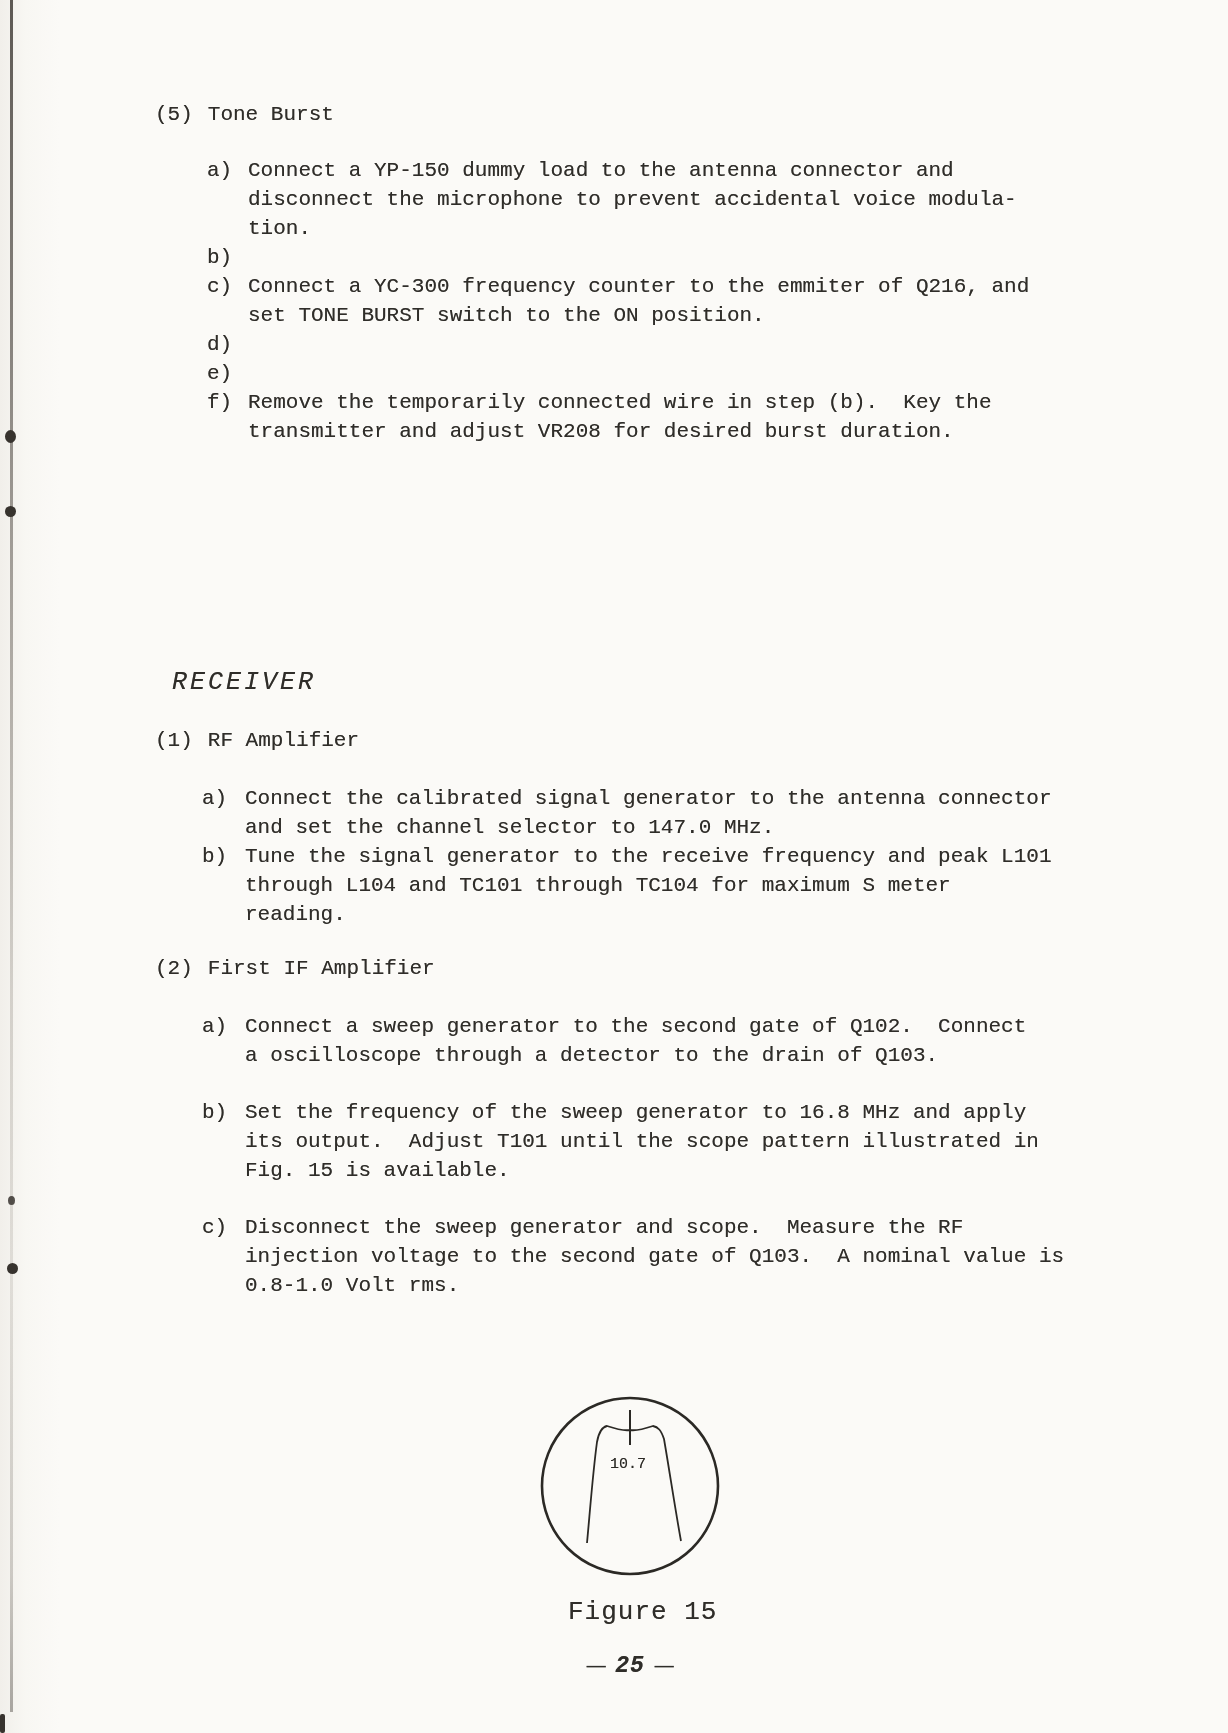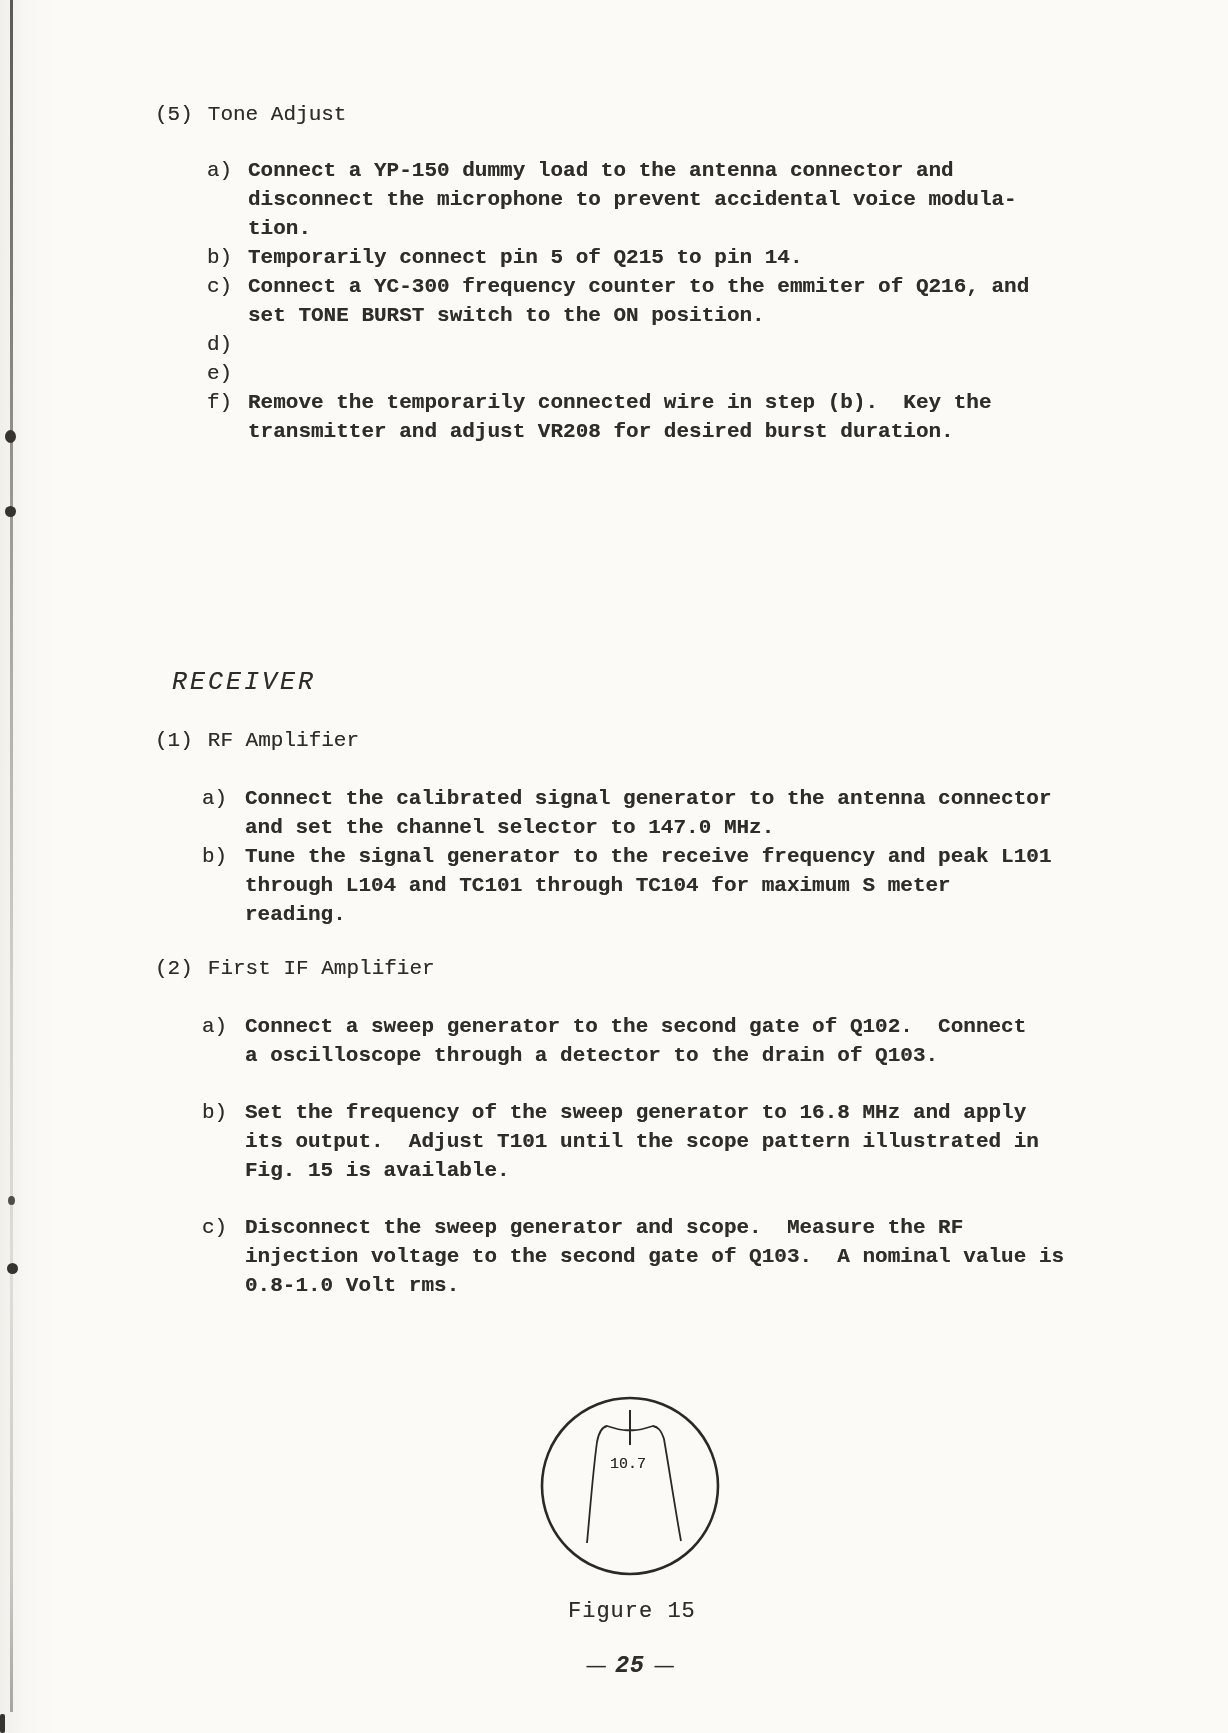--- a/index.html
+++ b/index.html
@@ -24,40 +24,40 @@
   .mk2{left:5px;top:506px;width:11px;height:11px;}
   .mk3{left:8px;top:1196px;width:7px;height:9px;opacity:.85;}
   .mk4{left:7px;top:1263px;width:11px;height:11px;}
   .mk5{left:0;top:1714px;width:5px;height:19px;border-radius:2px;}
 
   .sec{position:absolute;font-size:21px;line-height:29px;}
   .sec-head{display:flex;gap:15px;white-space:pre;}
   .items{padding:0;margin:0;}
   .item{display:flex;align-items:flex-start;}
   .marker{flex:none;}
-  .itext{white-space:pre-wrap;font-weight:bold;}
+  .itext{white-space:pre-wrap;}
 
   #sec5{left:155px;top:100px;}
   #sec5 .items{margin-top:27px;padding-left:52px;}
   #sec5 .marker{width:41px;}
 
   #receiver-title{left:172px;top:668px;font-size:25px;letter-spacing:3px;line-height:30px;font-style:italic;}
 
   #sub1{left:155px;top:726px;}
   #sub1 .items{margin-top:29px;padding-left:47px;}
   #sub1 .marker{width:43px;}
 
   #sub2{left:155px;top:954px;}
   #sub2 .items{margin-top:29px;padding-left:47px;}
   #sub2 .marker{width:43px;}
   #sub2 .item{margin-bottom:28px;}
   #sub2 .item:last-child{margin-bottom:0;}
 
   #figure-scope{position:absolute;left:535px;top:1391px;width:190px;height:190px;}
-  #figure-caption{position:absolute;left:568px;top:1598px;font-size:22px;line-height:28px;letter-spacing:1px;}
+  #figure-caption{position:absolute;left:568px;top:1598px;font-size:26px;line-height:28px;letter-spacing:1px;}
 
   #page-number{position:absolute;left:540px;top:1653px;width:180px;
     display:flex;justify-content:center;align-items:center;gap:13px;font-size:21px;}
   #page-number .num{font-size:23px;font-weight:700;letter-spacing:1px;font-style:italic;}
   #page-number .dash{display:inline-block;transform:scaleX(1.5);}
 </style>
 </head>
 <body>
 
 <div class="page">
@@ -65,32 +65,31 @@
   <div class="bind-line"></div>
   <div class="ink-mark mk1"></div>
   <div class="ink-mark mk2"></div>
   <div class="ink-mark mk3"></div>
   <div class="ink-mark mk4"></div>
   <div class="ink-mark mk5"></div>
 
   <section class="sec" id="sec5">
     <div class="sec-head">
       <span class="marker-head">(5)</span>
-      <span>Tone Adjust</span>
+      <span>Tone Burst</span>
     </div>
     <div class="items">
       <div class="item">
         <span class="marker">a)</span>
         <span class="itext">Connect a YP-150 dummy load to the antenna connector and
 disconnect the microphone to prevent accidental voice modula-
 tion.</span>
       </div>
       <div class="item">
         <span class="marker">b)</span>
-        <span class="itext">Temporarily connect pin 5 of Q215 to pin 14.</span>
       </div>
       <div class="item">
         <span class="marker">c)</span>
         <span class="itext">Connect a YC-300 frequency counter to the emmiter of Q216, and
 set TONE BURST switch to the ON position.</span>
       </div>
       <div class="item">
         <span class="marker">d)</span>
       </div>
       <div class="item">

